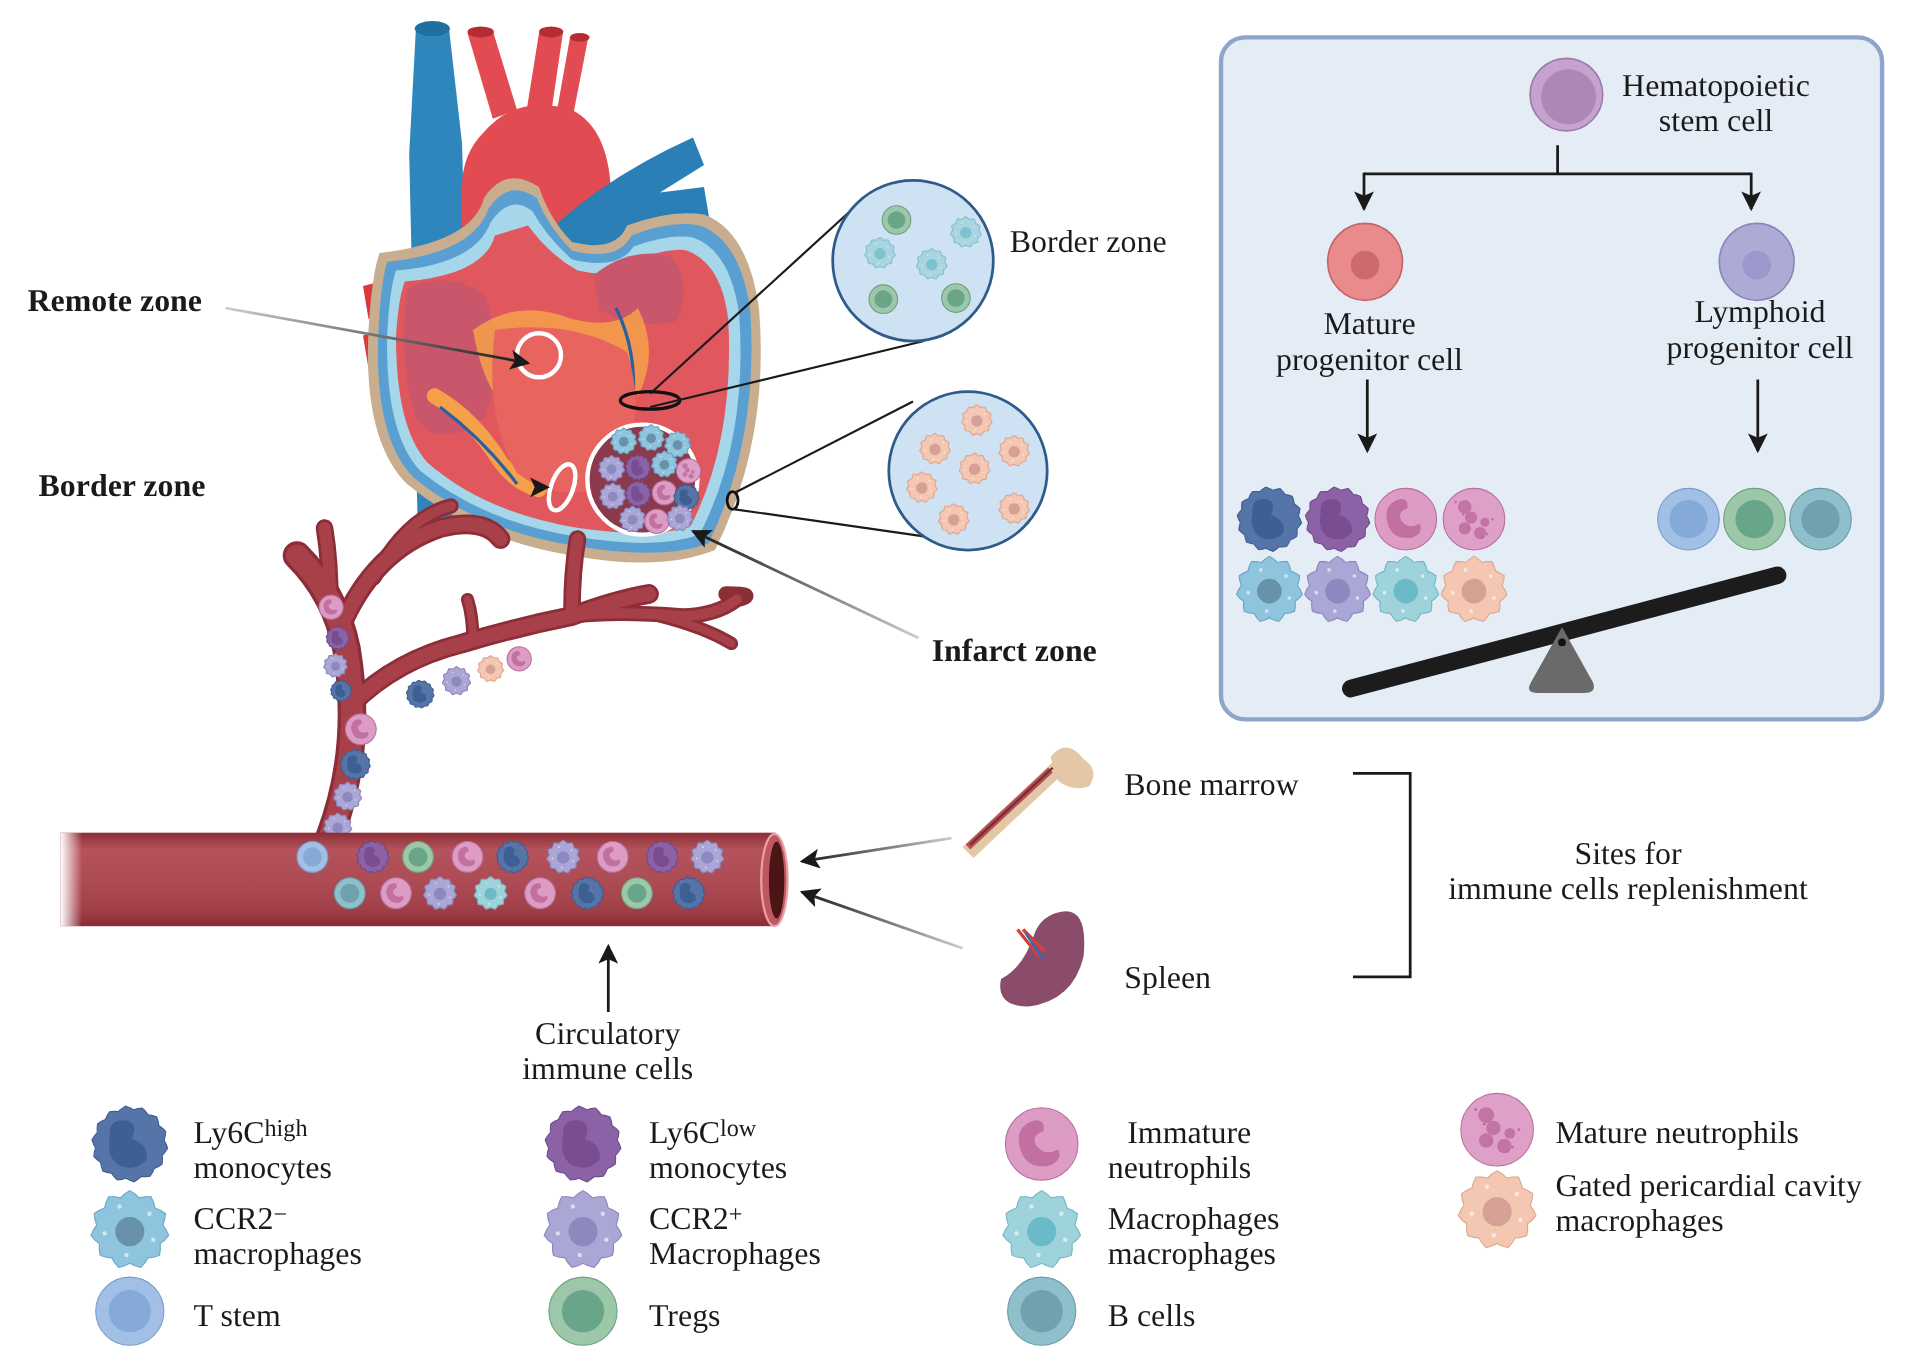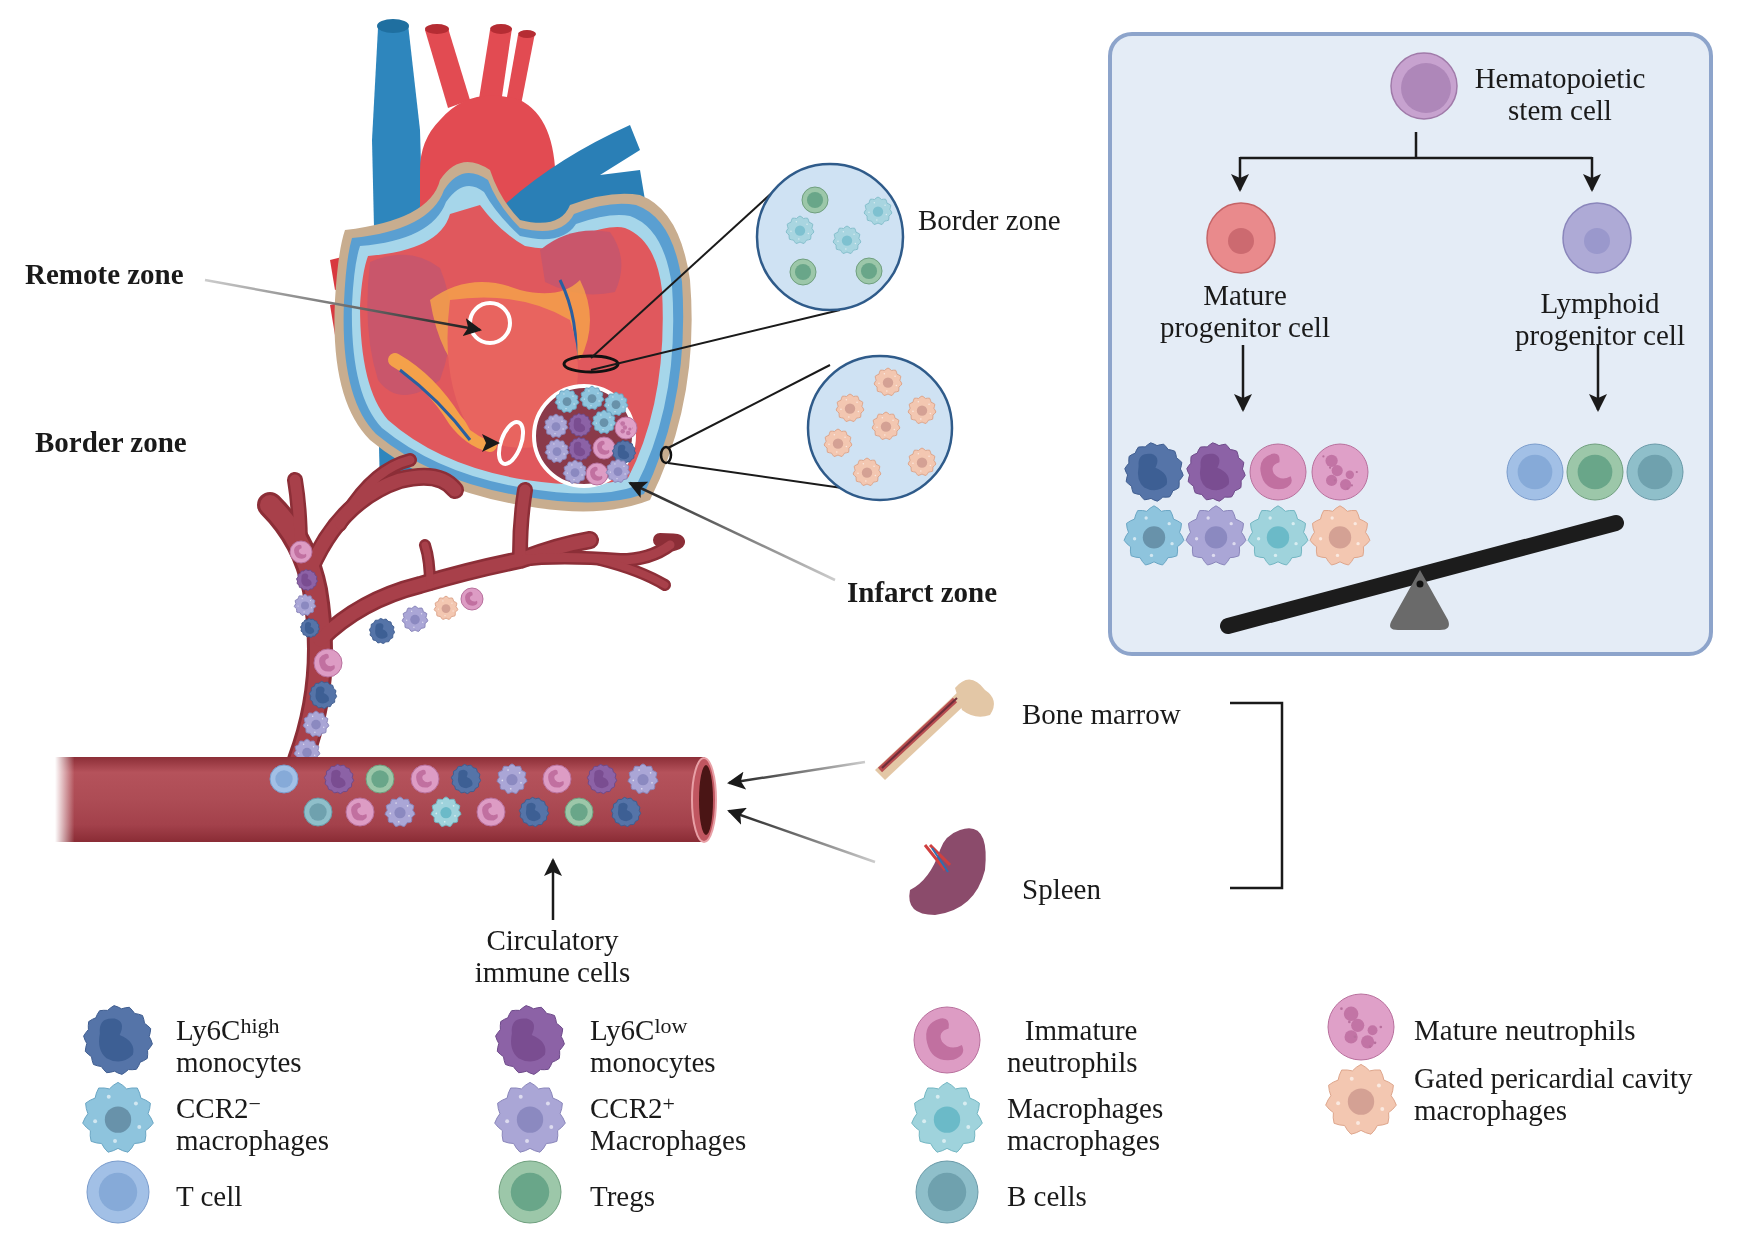--- a/index.html
+++ b/index.html
@@ -725,27 +725,31 @@
 <div class="lbl" style="left:918px; top:204px;">Border zone</div>
 
 <div class="lbl center" style="left:1460px; top:62px; width:200px;">
   <div>Hematopoietic</div>
   <div>stem cell</div>
 </div>
 <div class="lbl center" style="left:1130px; top:279px; width:230px;">
   <div>Mature</div>
   <div>progenitor cell</div>
 </div>
-<div class="lbl center" style="left:1485px; top:287px; width:230px;">
+<div class="lbl center" style="left:1485px; top:268px; width:230px;">
   <div>Lymphoid</div>
   <div>progenitor cell</div>
 </div>
 
 <div class="lbl" style="left:1022px; top:698px;">Bone marrow</div>
 <div class="lbl" style="left:1022px; top:873px;">Spleen</div>
+<div class="lbl center" style="left:1290px; top:760px; width:380px;">
+  <div>Sites for</div>
+  <div>immune cells replenishment</div>
+</div>
 <div class="lbl center" style="left:450px; top:924px; width:205px;">
   <div>Circulatory</div>
   <div>immune cells</div>
 </div>
 
 
 <div id="legendTexts">
       <div class="leg-text" style="left: 176px; top: 1014px;">
         <div><span>Ly6C</span><sup>high</sup></div>
         <div>monocytes</div>
@@ -771,21 +775,21 @@
       </div>
       <div class="leg-text" style="left: 1007px; top: 1092px;">
         <div><span>Macrophages</span></div>
         <div>macrophages</div>
       </div>
       <div class="leg-text" style="left: 1414px; top: 1062px;">
         <div><span>Gated pericardial cavity</span></div>
         <div>macrophages</div>
       </div>
       <div class="leg-text" style="left: 176px; top: 1180px;">
-        <div><span>T cell</span></div>
+        <div><span>T stem</span></div>
       </div>
       <div class="leg-text" style="left: 590px; top: 1180px;">
         <div><span>Tregs</span></div>
       </div>
       <div class="leg-text" style="left: 1007px; top: 1180px;">
         <div><span>B cells</span></div>
       </div>
     </div>
 </div>
 

